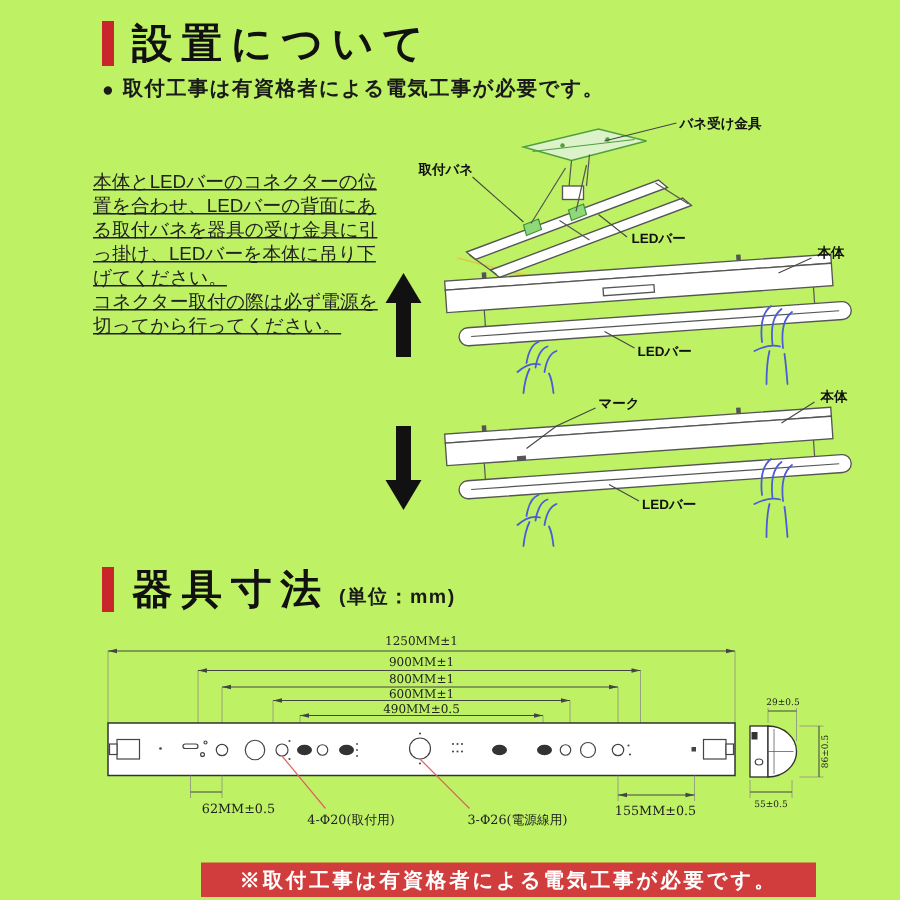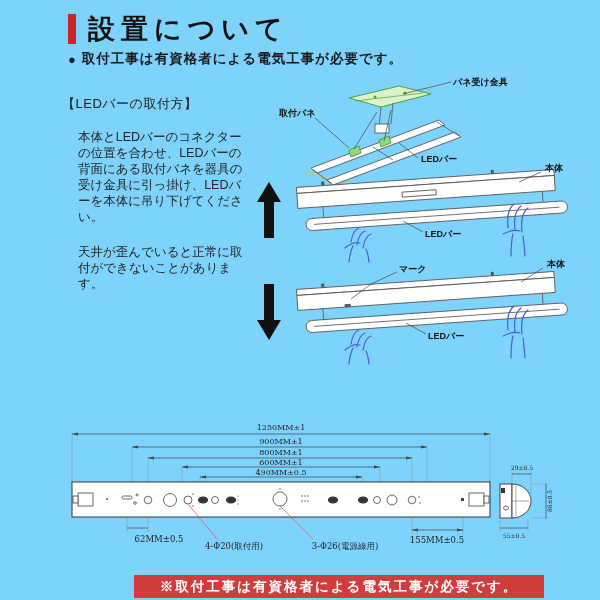--- a/index.html
+++ b/index.html
@@ -1,28 +1,28 @@
 <!DOCTYPE html>
 <html><head>
 <meta charset="utf-8">
 <style>
   html,body{margin:0;padding:0;background:#fff;}
-  .page{position:relative;width:600px;height:600px;background:#7dd3fc;overflow:hidden;
+  .page{position:relative;width:600px;height:600px;background:#bef264;overflow:hidden;
         font-family:"Liberation Sans",sans-serif;color:#1a1a1a;}
   
   .h1row{position:absolute;display:flex;align-items:center;}
   .redbar{width:8px;height:30px;background:#c9262c;margin-right:12px;}
   .h1txt{font-size:27px;font-weight:bold;letter-spacing:6px;color:#111;line-height:30px;white-space:nowrap;}
   .unit{font-size:13px;font-weight:bold;letter-spacing:1px;margin-left:6px;padding-top:10px;white-space:nowrap;}
   .bulletrow{position:absolute;left:68px;top:50px;display:flex;align-items:center;font-weight:bold;font-size:13.5px;letter-spacing:1px;}
   .bulletrow .dot{font-size:13px;margin-right:5px;}
   
   .methodtitle{position:absolute;left:62px;top:95px;font-size:13px;color:#222;letter-spacing:.5px;}
   .coltext{position:absolute;left:62px;width:198px;font-size:12.5px;line-height:16px;color:#222;text-align:left;}
-  .coltext p{margin:16px;}
+  .coltext p{margin:0;text-decoration:underline;}
   
   .dg{position:absolute;left:253px;top:70px;}
   .dg text{font-family:"Liberation Sans",sans-serif;}
   .dlabel{font-weight:bold;font-size:9px;fill:#111;}
   .thin{stroke:#555;stroke-width:.8;fill:none;}
   .bar3d{fill:#fff;stroke:#555;stroke-width:.9;}
   .hand{stroke:#4b5cd6;stroke-width:1.2;fill:none;stroke-linecap:round;}
   .leader{stroke:#444;stroke-width:.7;fill:none;}
   
   .dim{position:absolute;left:45px;top:412px;}
@@ -46,26 +46,25 @@
 
   <div class="h1row" style="left:68px;top:14px;">
     <span class="redbar"></span>
     <span class="h1txt">設置について</span>
   </div>
   <div class="bulletrow">
     <span class="dot">●</span>
     <span>取付工事は有資格者による電気工事が必要です。</span>
   </div>
 
-  <div class="methodtitle">【LEDバーの取付方】</div>
   <div class="coltext" style="top:113px;">
     <p>本体とLEDバーのコネクターの位置を合わせ、LEDバーの背面にある取付バネを器具の受け金具に引っ掛け、LEDバーを本体に吊り下げてください。</p>
+    <p>コネクター取付の際は必ず電源を切ってから行ってください。</p>
   </div>
   <div class="coltext" style="top:228px;">
-    <p>天井が歪んでいると正常に取付ができないことがあります。</p>
   </div>
 
   <svg class="dg" width="340" height="305" viewBox="0 0 340 305">
 
     <g>
       <polyline points="52,102 90,112 130,120" stroke="#ddc94a" stroke-width="1.2" fill="none"></polyline>
       <polygon class="bar3d" points="58,98 186,50 192,55 64,103"></polygon>
       <polygon class="bar3d" points="74,110 202,62 208,67 80,115"></polygon>
       <line class="thin" x1="60" y1="100" x2="78" y2="113"></line>
       <line class="thin" x1="184" y1="52" x2="206" y2="66"></line>
@@ -166,20 +165,25 @@
       </g>
       <polyline class="leader" points="144,202 118,214 98,229"></polyline>
       <text class="dlabel" x="146" y="202">マーク</text>
       <line class="leader" x1="290" y1="198" x2="268" y2="212"></line>
       <text class="dlabel" x="294" y="197">本体</text>
       <line class="leader" x1="173" y1="264" x2="153" y2="253"></line>
       <text class="dlabel" x="175" y="269">LEDバー</text>
     </g>
   </svg>
 
+  <div class="h1row" style="left:68px;top:378px;">
+    <span class="redbar"></span>
+    <span class="h1txt">器具寸法</span>
+    <span class="unit">(単位：mm)</span>
+  </div>
 
   <svg class="dim" width="515" height="158" viewBox="0 0 515 158">
 
     <g>
       <line class="eline" x1="27" y1="22" x2="27" y2="70"></line>
         <line class="eline" x1="445" y1="22" x2="445" y2="70"></line>
       <line class="dline" x1="27" y1="22" x2="445" y2="22"></line>
       <polygon points="27,22 33,20.5 33,23.5" fill="#444"></polygon>
         <polygon points="445,22 439,20.5 439,23.5" fill="#444"></polygon>
       <text class="dimt" x="236" y="18" text-anchor="middle">1250MM±1</text>

